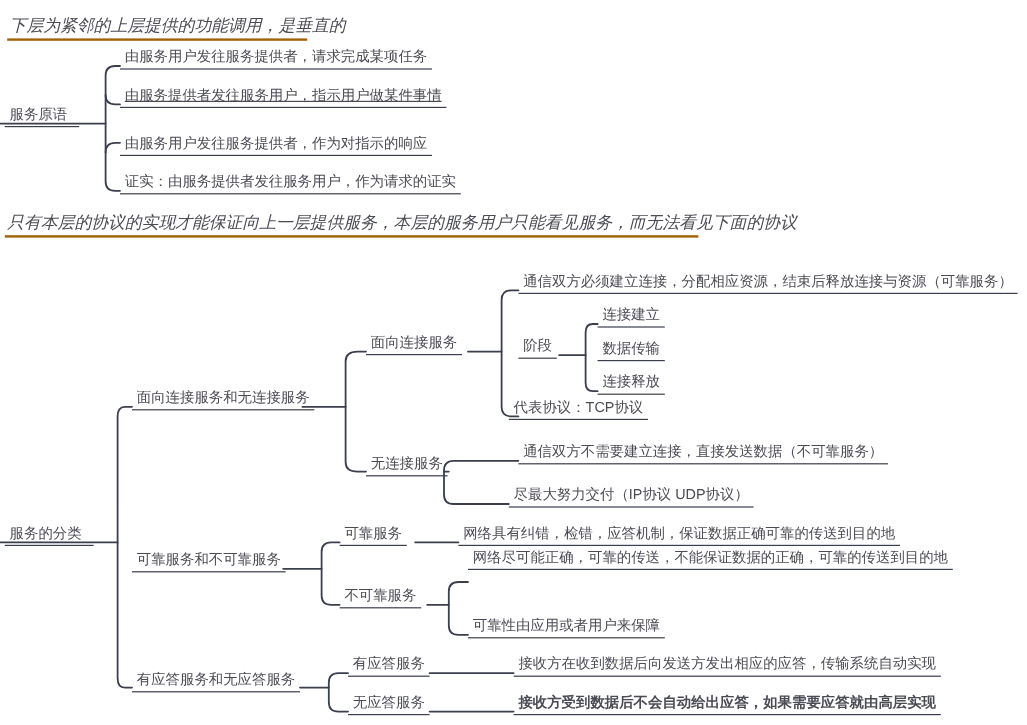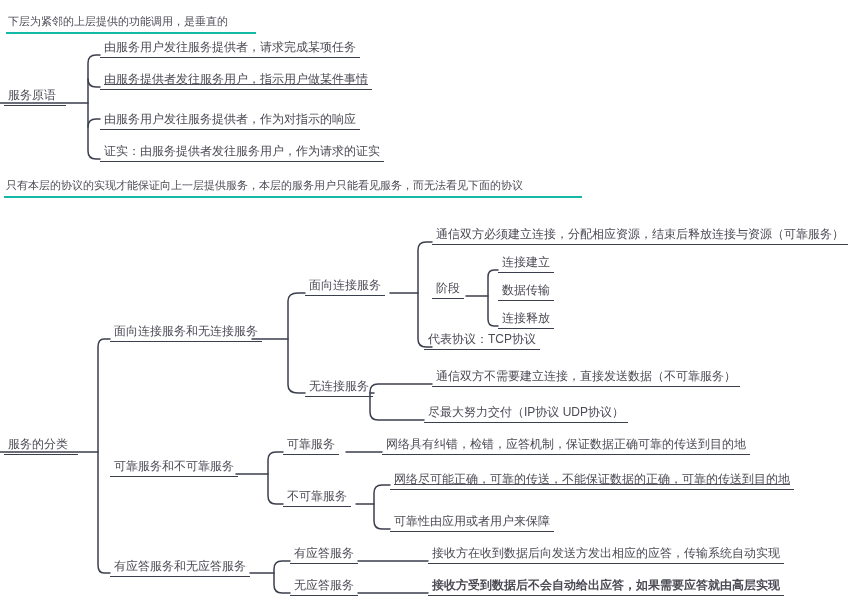--- a/index.html
+++ b/index.html
@@ -18,23 +18,24 @@
     font-size:12px;
     line-height:15px;
     white-space:nowrap;
     padding:0 4px 2px 4px;
     border-bottom:1.6px solid #3b3f4d;
     box-sizing:border-box;
   }
   .node.root{border-bottom-width:1.4px;}
   
   .banner{
-    position:absolute;color:#4b4b55;font-size:11px;line-height:15px;
-    white-space:nowrap;padding:0 2px 3px 2px;border-bottom:2px solid #14b8a6;
+    position:absolute;color:#4b4b55;font-size:14px;line-height:15px;
+    white-space:nowrap;padding:0 2px 3px 2px;border-bottom:2px solid #a16207;
     box-sizing:border-box;
+    font-style:italic;
   }
 </style>
 </head>
 <body>
 
 <div id="canvas">
 
   <svg id="wires" viewBox="0 0 856 604" xmlns="http://www.w3.org/2000/svg">
     <g fill="none" stroke="#3b3f4d" stroke-width="1.5" stroke-linecap="round">
 
@@ -120,21 +121,21 @@
   <div class="node" style="left:432px;top:369px;">通信双方不需要建立连接，直接发送数据（不可靠服务）</div>
 
   <div class="node" style="left:424px;top:405px;">尽最大努力交付（IP协议  UDP协议）</div>
 
   <div class="node" style="left:283px;top:437px;">可靠服务</div>
 
   <div class="node" style="left:283px;top:489px;">不可靠服务</div>
 
   <div class="node" style="left:382px;top:437px;">网络具有纠错，检错，应答机制，保证数据正确可靠的传送到目的地</div>
 
-  <div class="node" style="left:390px;top:472px;text-decoration:underline;">网络尽可能正确，可靠的传送，不能保证数据的正确，可靠的传送到目的地</div>
+  <div class="node" style="left:390px;top:457px;">网络尽可能正确，可靠的传送，不能保证数据的正确，可靠的传送到目的地</div>
 
   <div class="node" style="left:390px;top:514px;">可靠性由应用或者用户来保障</div>
 
   <div class="node" style="left:290px;top:546px;">有应答服务</div>
 
   <div class="node" style="left:290px;top:578px;">无应答服务</div>
 
   <div class="node" style="left:428px;top:546px;">接收方在收到数据后向发送方发出相应的应答，传输系统自动实现</div>
 
   <div class="node" style="left:428px;top:578px;font-weight:bold;">接收方受到数据后不会自动给出应答，如果需要应答就由高层实现</div>

